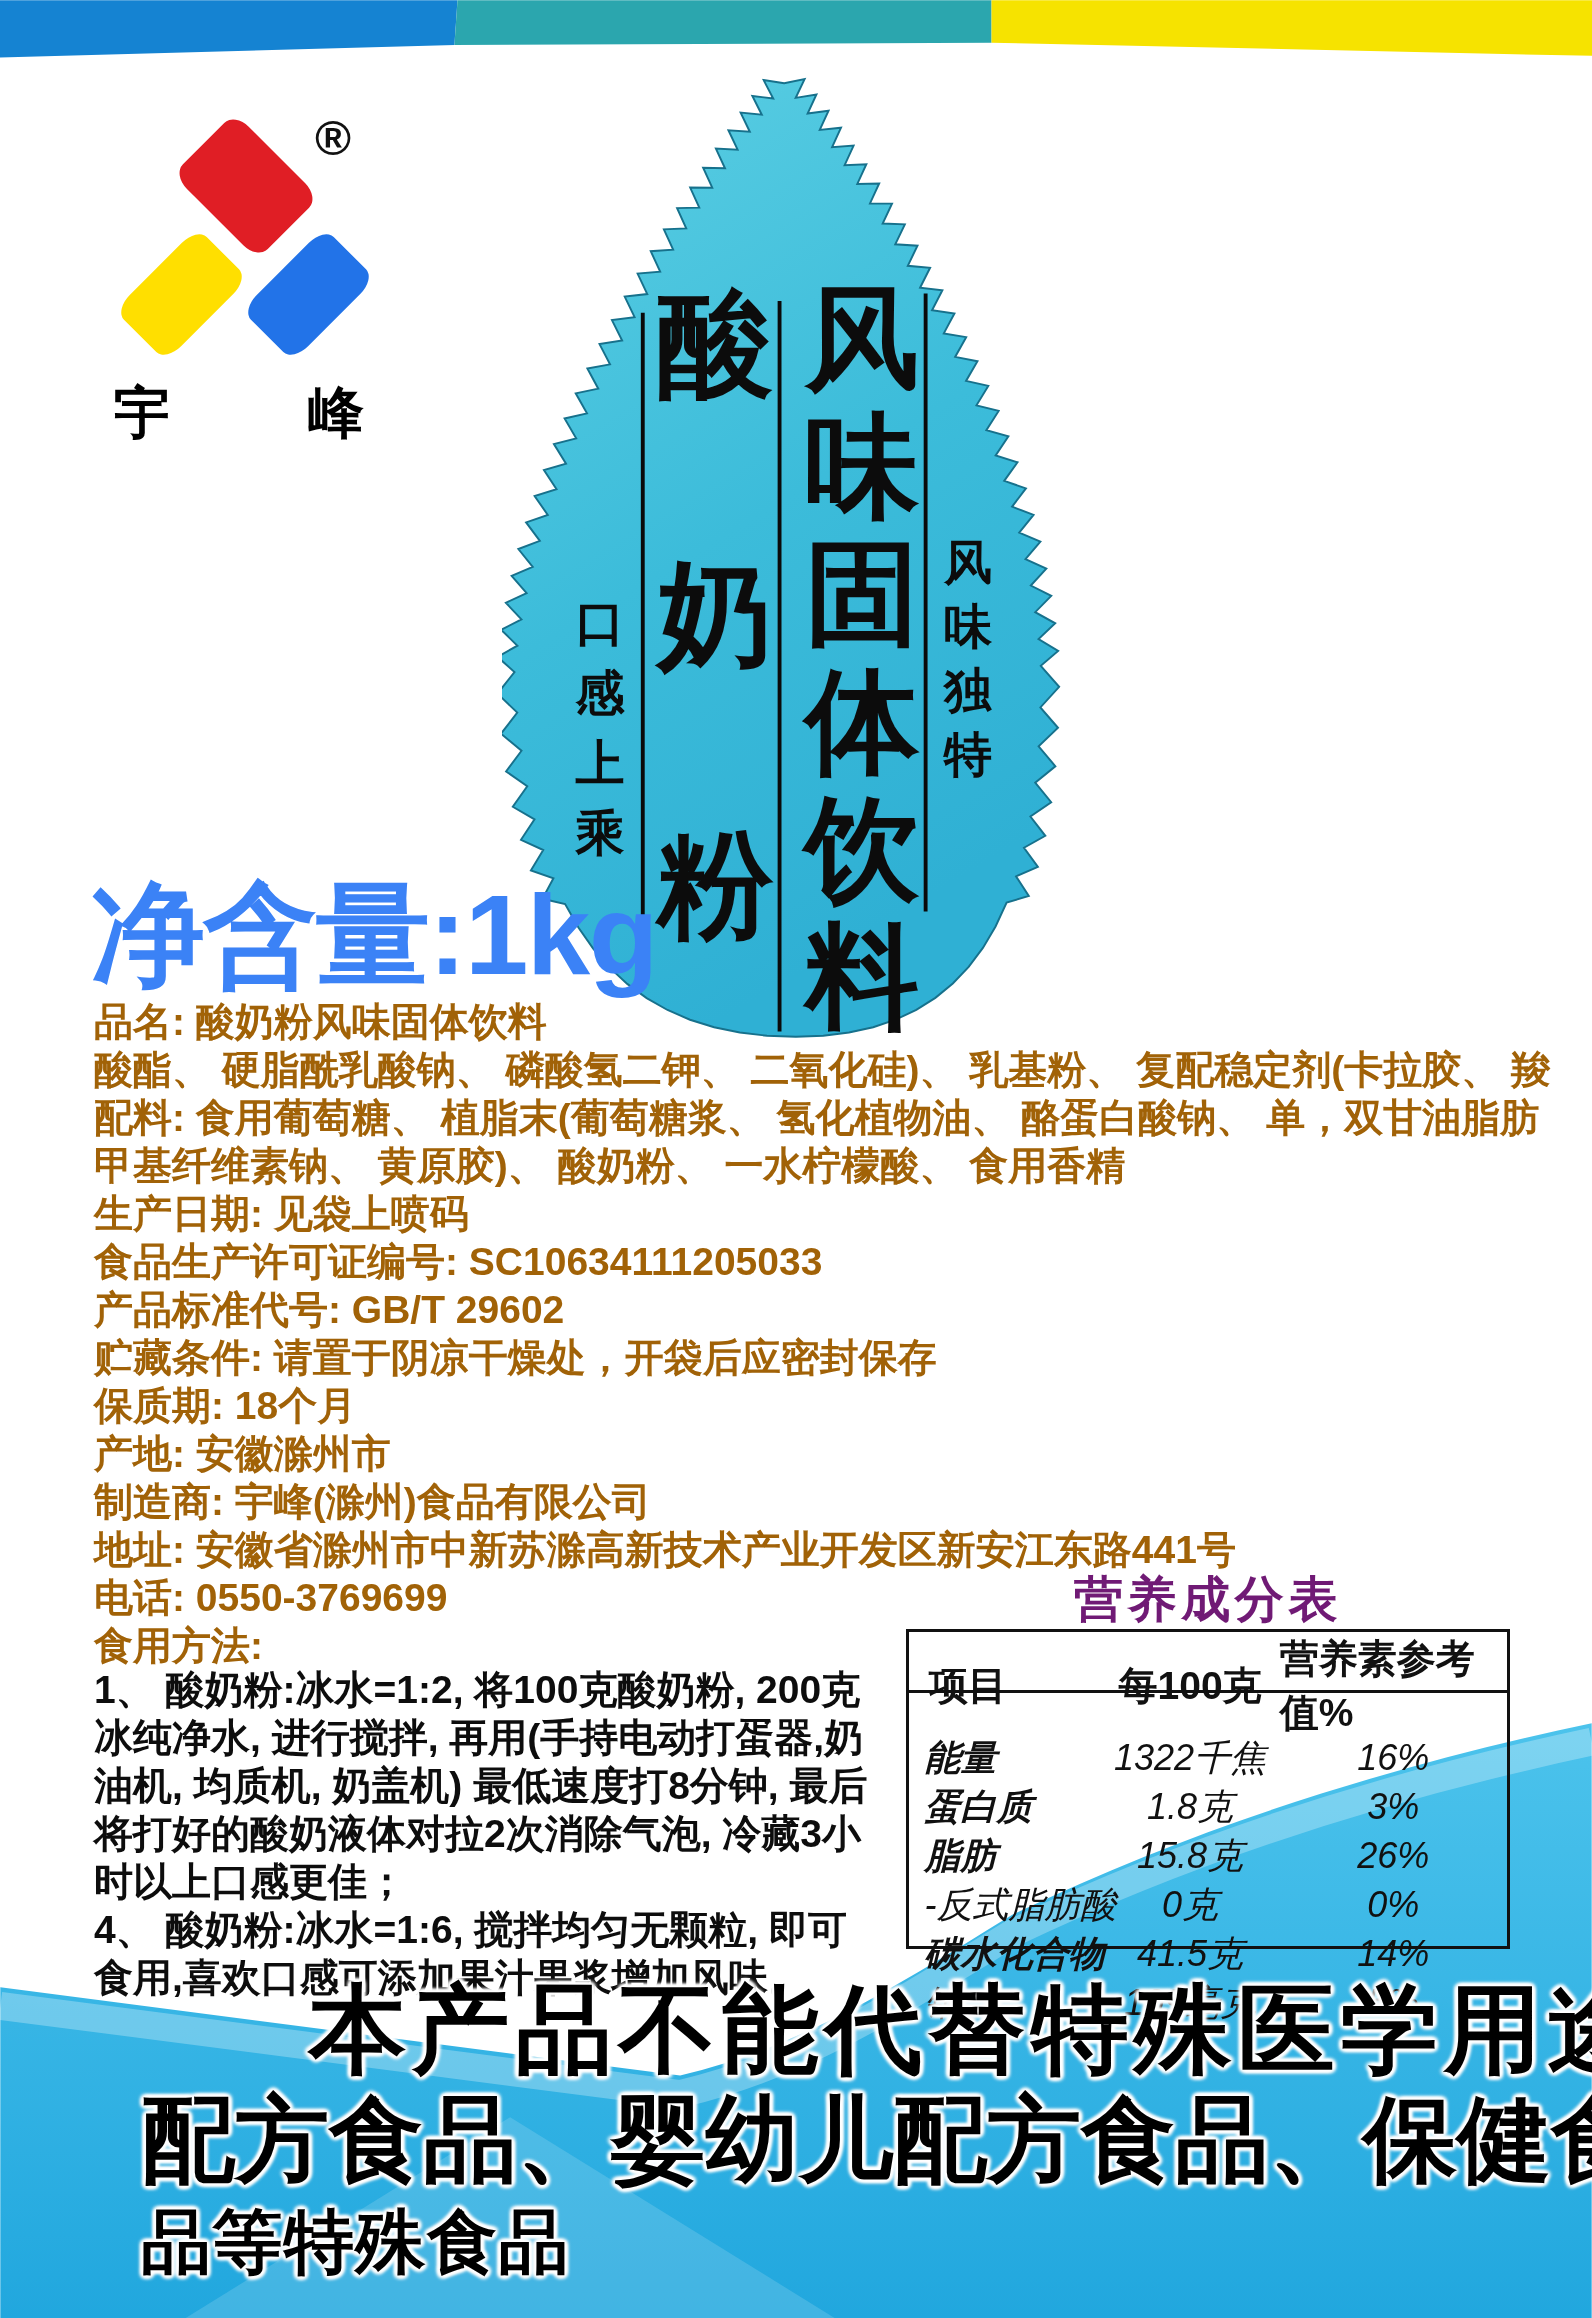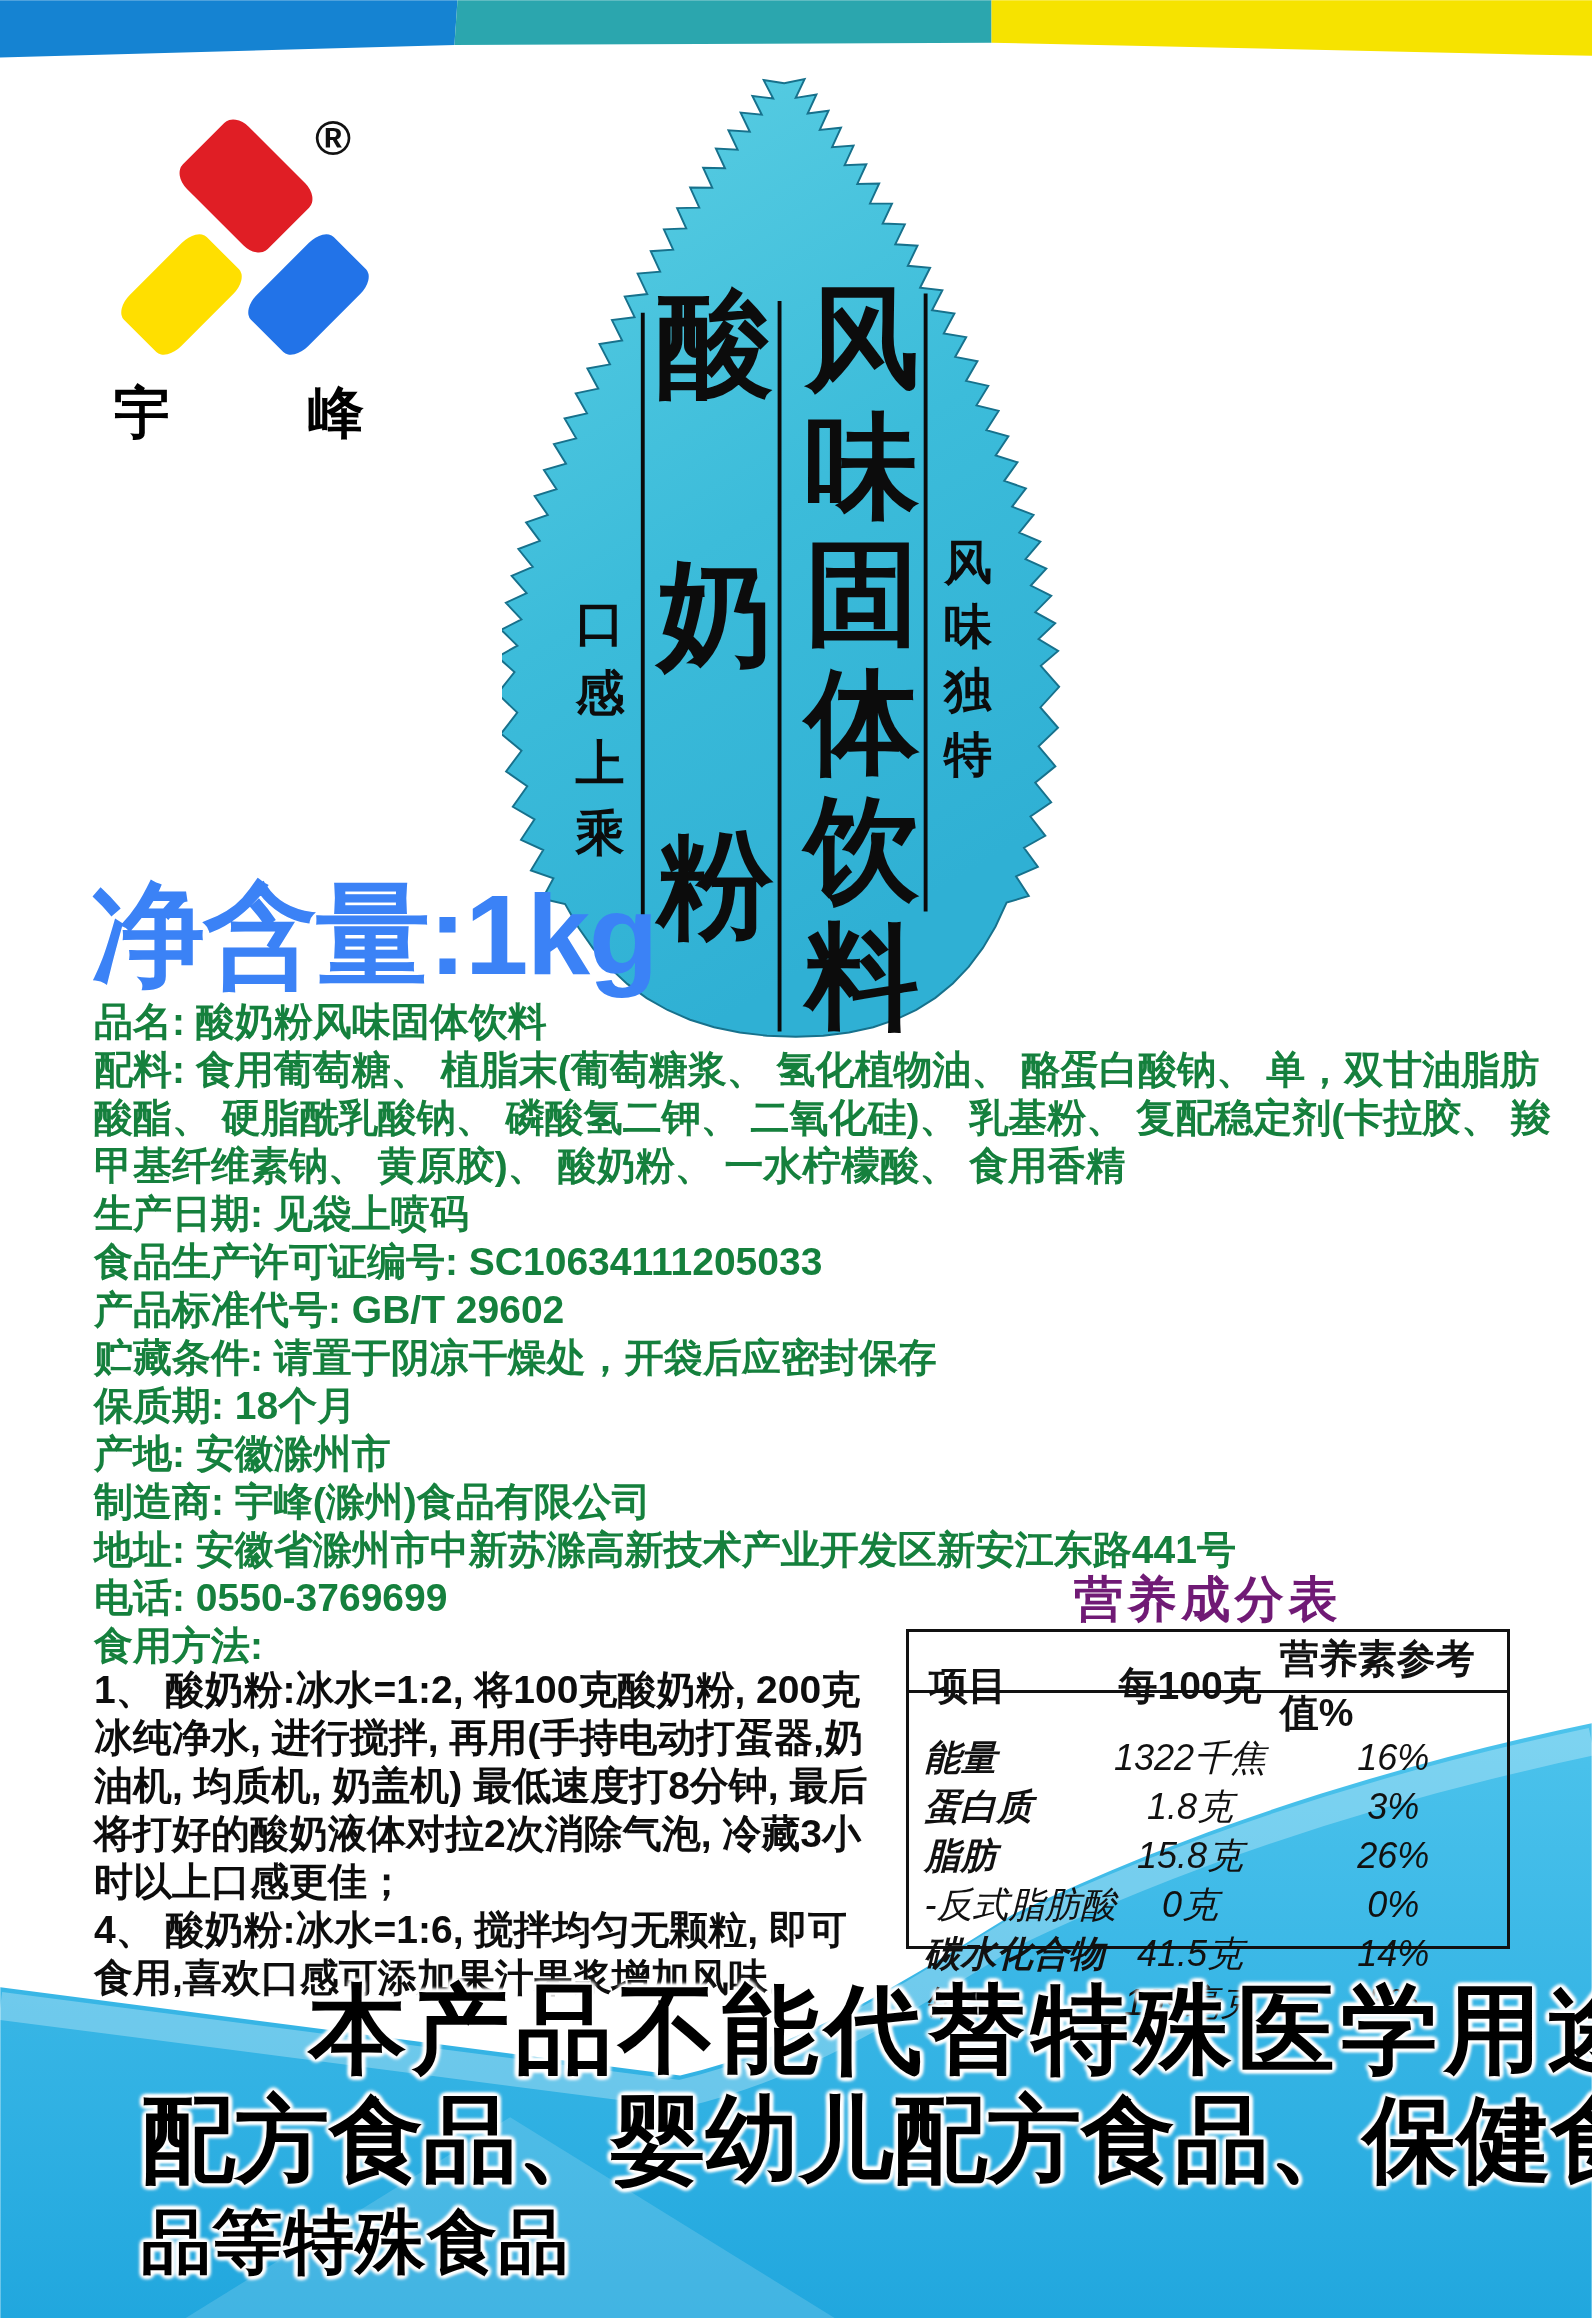--- a/index.html
+++ b/index.html
@@ -34,21 +34,21 @@
   #bigcol2{left:800px;top:282px;width:124px;height:752px;font-size:114px;}
   #sloganL{left:573px;top:599px;width:54px;height:259px;font-size:49px;}
   #sloganR{left:941px;top:539px;width:54px;height:240px;font-size:48px;}
 
   
   #netcontent{left:91px;top:859px;font-size:114px;font-weight:900;color:#3b82f6;
     letter-spacing:-1.5px;z-index:2;}
 
   
   #info{left:94px;top:995px;width:1453px;z-index:2;}
-  #info .iline{height:48px;font-size:39px;font-weight:700;white-space:nowrap;color:#15803d;}
+  #info .iline{height:48px;font-size:39px;font-weight:700;white-space:nowrap;color:#a16207;}
 
   
   #usage{left:94px;top:1663px;width:696px;z-index:2;}
   #usage .uline{height:48px;font-size:39px;font-weight:700;white-space:nowrap;color:#0d0d0d;}
 
   
   #ntitle{left:1074px;top:1567px;font-size:49px;font-weight:900;letter-spacing:4.6px;color:#701a75;z-index:3;}
   #ntable{left:906px;top:1629px;width:604px;height:320px;border:3.9px solid #111;
     box-sizing:border-box;z-index:3;background:transparent;display:flex;flex-direction:column;gap:36px;}
   #ntable .nhead{height:58px;border-bottom:3.9px solid #111;display:grid;
@@ -127,22 +127,22 @@
   <span>风</span>
   <span>味</span>
   <span>独</span>
   <span>特</span>
 </div>
 
 <div id="netcontent" class="abs">净含量:1kg</div>
 
 <div id="info" class="abs">
   <div class="iline">品名: 酸奶粉风味固体饮料</div>
+  <div class="iline">酸酯、 硬脂酰乳酸钠、 磷酸氢二钾、 二氧化硅)、 乳基粉、 复配稳定剂(卡拉胶、 羧</div>
   <div class="iline">配料: 食用葡萄糖、 植脂末(葡萄糖浆、 氢化植物油、 酪蛋白酸钠、 单，双甘油脂肪</div>
-  <div class="iline">酸酯、 硬脂酰乳酸钠、 磷酸氢二钾、 二氧化硅)、 乳基粉、 复配稳定剂(卡拉胶、 羧</div>
   <div class="iline">甲基纤维素钠、 黄原胶)、 酸奶粉、 一水柠檬酸、 食用香精</div>
   <div class="iline">生产日期: 见袋上喷码</div>
   <div class="iline">食品生产许可证编号: SC10634111205033</div>
   <div class="iline">产品标准代号: GB/T 29602</div>
   <div class="iline">贮藏条件: 请置于阴凉干燥处，开袋后应密封保存</div>
   <div class="iline">保质期: 18个月</div>
   <div class="iline">产地: 安徽滁州市</div>
   <div class="iline">制造商: 宇峰(滁州)食品有限公司</div>
   <div class="iline">地址: 安徽省滁州市中新苏滁高新技术产业开发区新安江东路441号</div>
   <div class="iline">电话: 0550-3769699</div>

